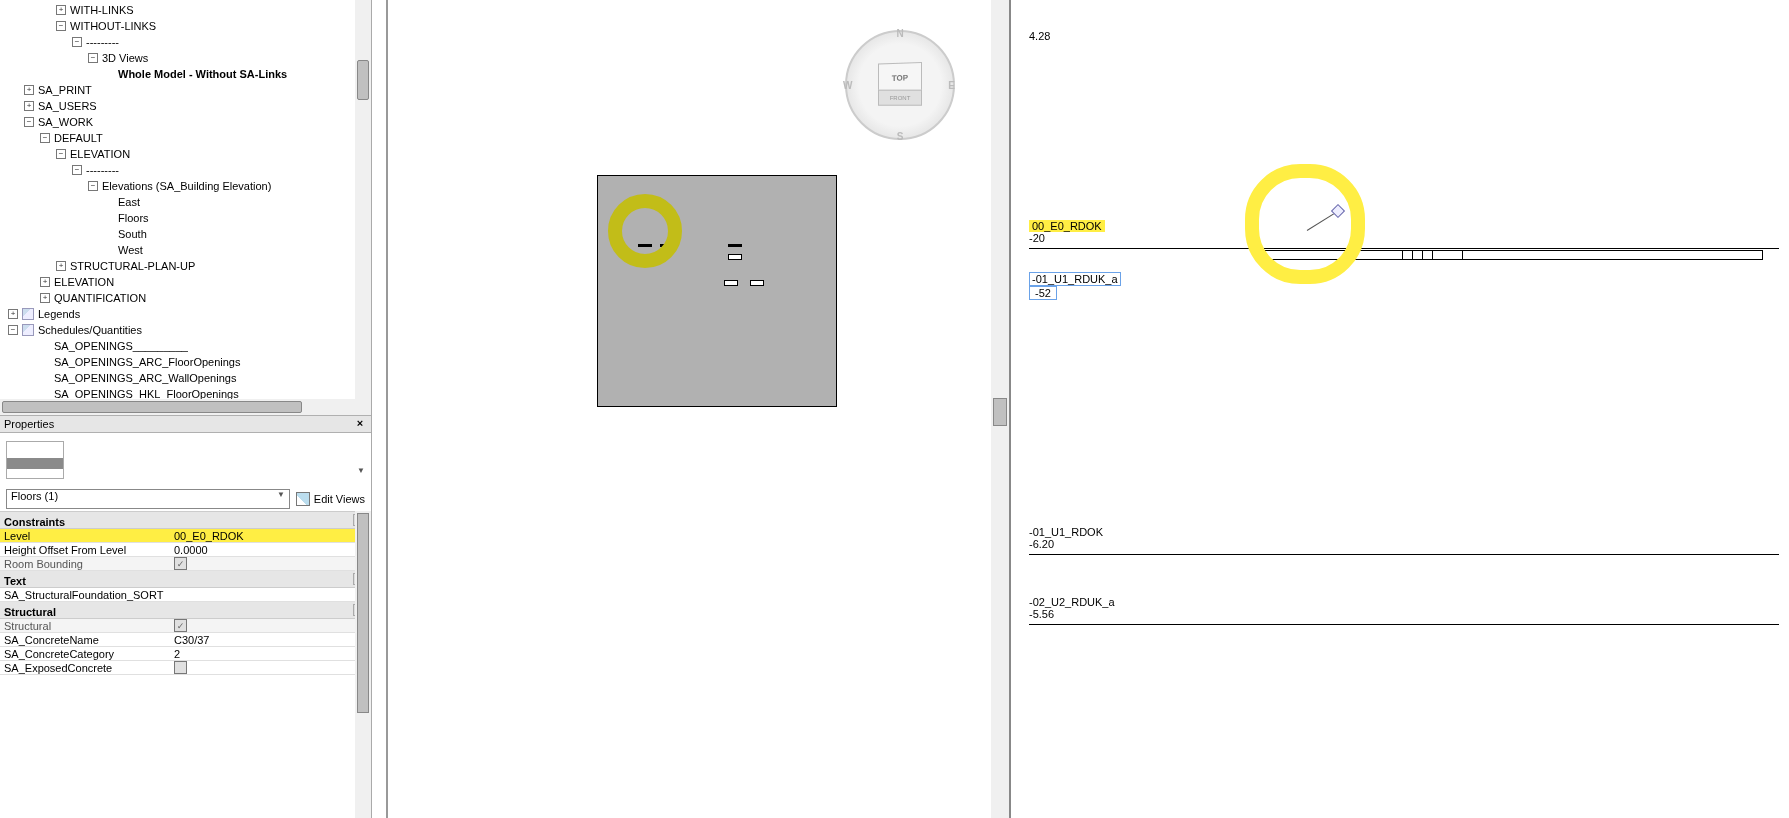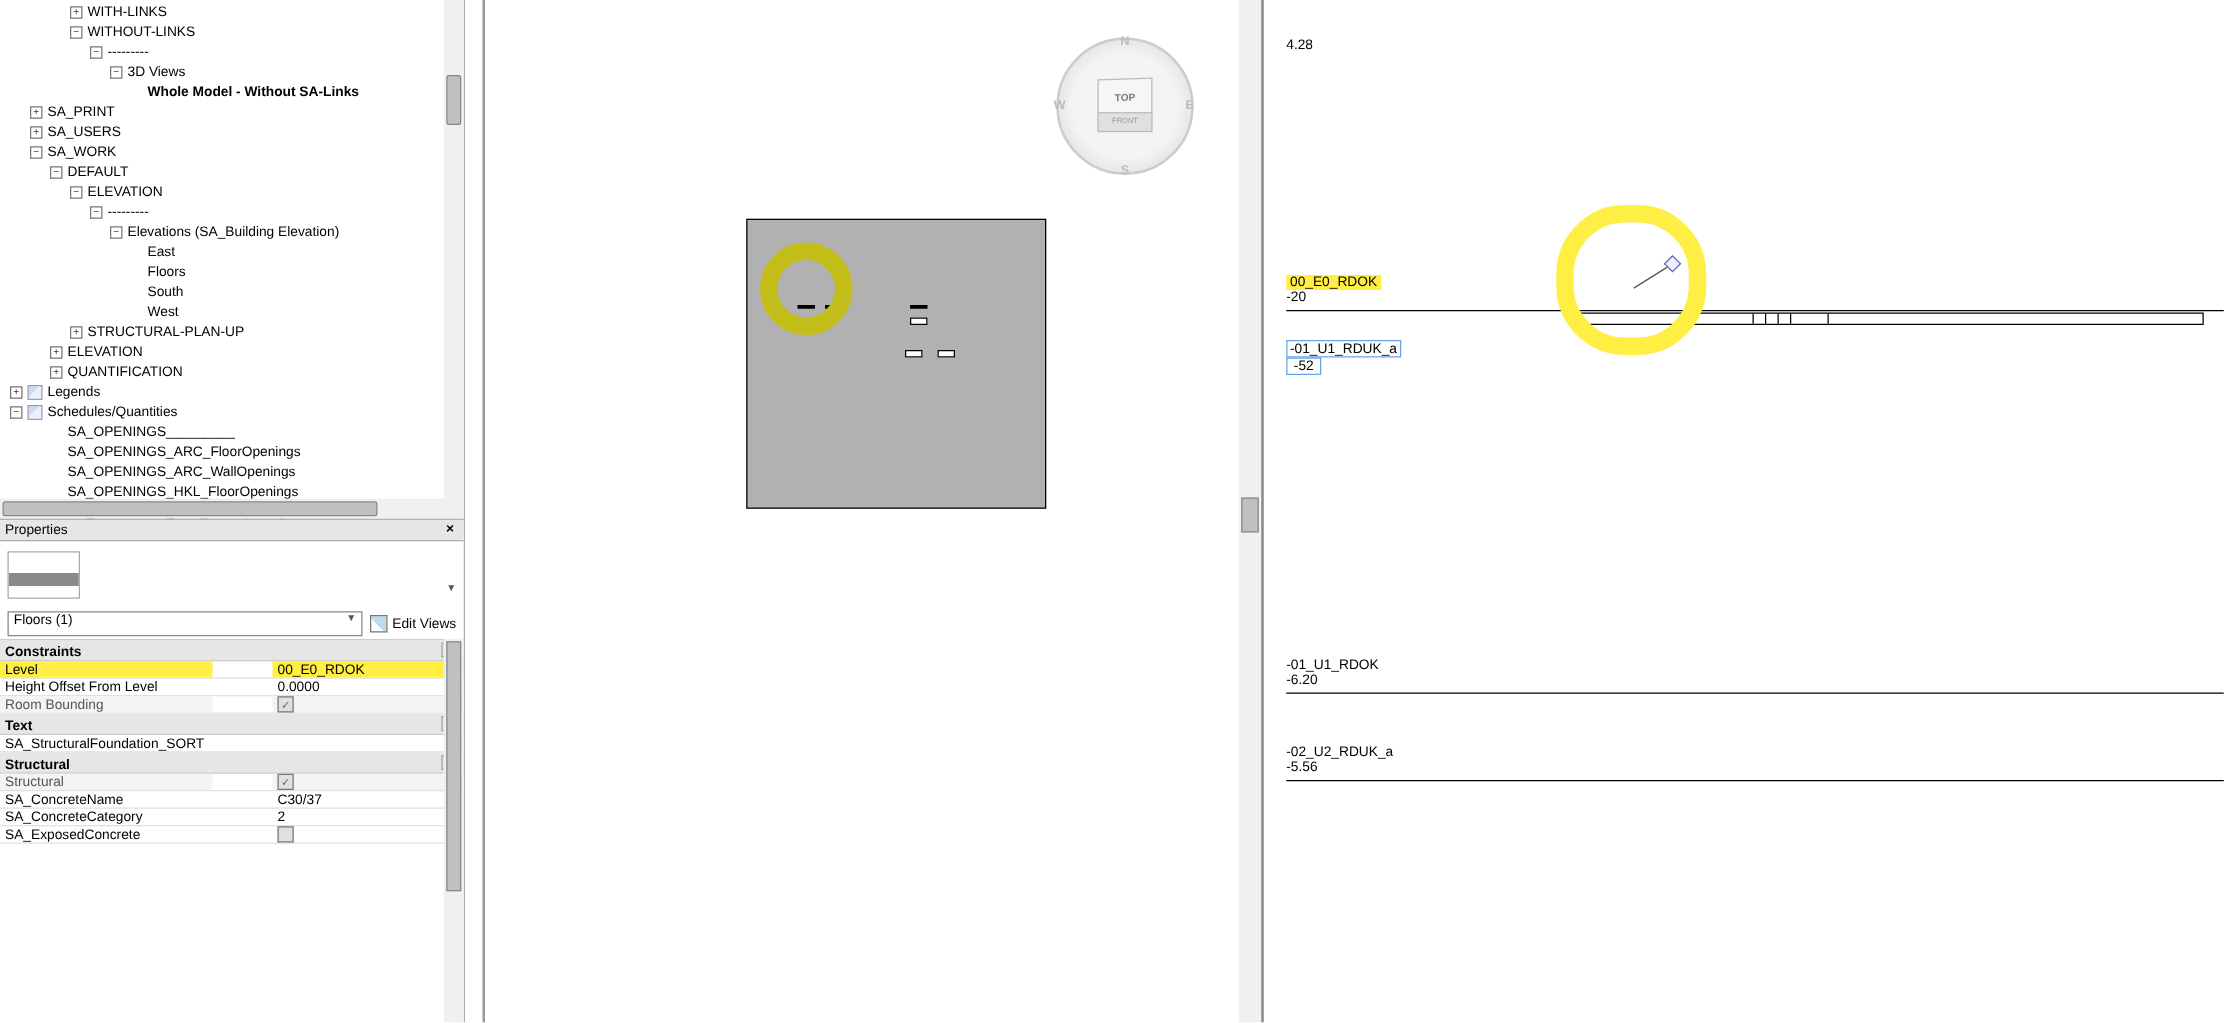--- a/index.html
+++ b/index.html
@@ -32,21 +32,21 @@
 .type-lines { flex: 1; }
 .type-sel .dd { margin-left: auto; font-size: 8px; color: #555; align-self: flex-end; padding-bottom: 4px; cursor: pointer; }
 .filter-row { display: flex; align-items: center; padding: 2px 6px; gap: 6px; }
 .filter-row .sel { flex: 1; border: 1px solid #888; height: 20px; display: flex; align-items: flex-start; justify-content: space-between; padding: 0 4px; background: #fff; }
 .filter-row .sel span.ar { font-size: 8px; color: #555; }
 .edit-type { display: inline-flex; align-items: center; gap: 4px; cursor: pointer; }
 .edit-type .ic { width: 14px; height: 14px; border: 1px solid #777; background: linear-gradient(45deg,#fff 40%,#bde 40%); }
 .grid { border-top: 1px solid #ccc; }
 .ghead { background: #e6e6e6; display: flex; align-items: flex-end; height: 17px; padding: 0 4px; font-weight: 700; position: relative; border-bottom: 1px solid #ccc; }
 .ghead .col { position: absolute; right: 4px; top: 2px; width: 14px; height: 12px; background: #ddd; border: 1px solid #aaa; font-size: 7px; display: flex; align-items: center; justify-content: center; }
-.grow { display: flex; height: 14px; border-bottom: 1px solid #e0e0e0; gap: 48px; }
+.grow { display: flex; height: 14px; border-bottom: 1px solid #e0e0e0; }
 .gk { width: 170px; padding: 0 4px; display: flex; align-items: center; position: relative; }
 .gv { flex: 1; padding: 0 4px; display: flex; align-items: center; position: relative; }
 .grow.hl .gk, .grow.hl .gv { background: #ffee44; }
 .grow.ro .gk, .grow.ro .gv { background: #f4f4f4; color: #555; }
 .cb { width: 13px; height: 13px; border: 1px solid #777; background: #e0e0e0; display: inline-flex; align-items: center; justify-content: center; font-size: 9px; color: #666; }
 .grid-scroll { position: absolute; right: 0; top: 0; bottom: 0; width: 16px; background: #f0f0f0; }
 .grid-scroll .thumb { position: absolute; top: 2px; left: 2px; right: 2px; height: 200px; background: #c0c0c0; border: 1px solid #888; }
 .grid-wrap { position: relative; flex: 1; overflow: hidden; }
 
 

